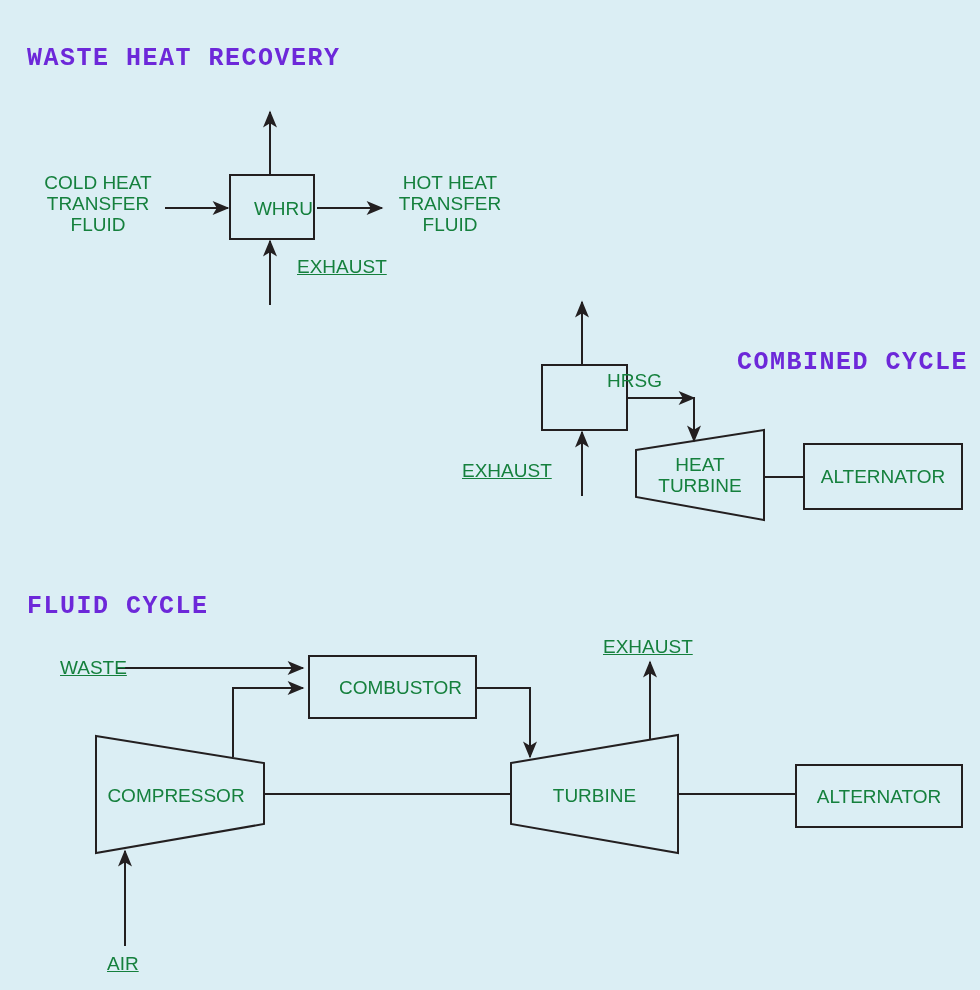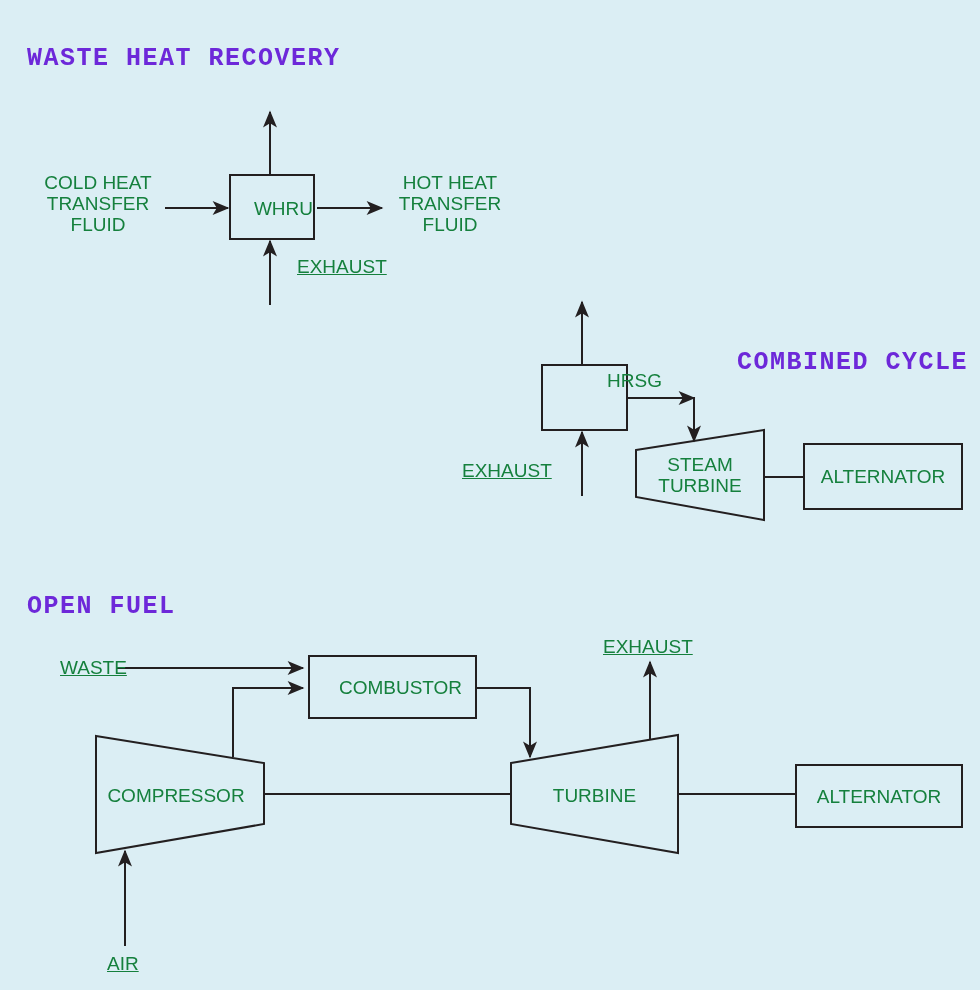--- a/index.html
+++ b/index.html
@@ -70,39 +70,39 @@
     <line x1="650" y1="740" x2="650" y2="662" marker-end="url(#ahv)"></line>
     <line x1="264" y1="794" x2="511" y2="794"></line>
     <line x1="678" y1="794" x2="796" y2="794"></line>
     <rect x="796" y="765" width="166" height="62"></rect>
     <line x1="125" y1="946" x2="125" y2="851" marker-end="url(#ahv)"></line>
   </g>
 </svg>
 
 <div class="heading" style="left:27px; top:44px;">WASTE HEAT RECOVERY</div>
 <div class="heading" style="left:737px; top:348px;">COMBINED CYCLE</div>
-<div class="heading" style="left:27px; top:592px;">OPEN FUEL</div>
+<div class="heading" style="left:27px; top:592px;">FLUID CYCLE</div>
 
 <div class="lbl" style="left:30px; top:172px; width:136px;">
   <span class="line">COLD HEAT</span>
   <span class="line">TRANSFER</span>
   <span class="line">FLUID</span>
 </div>
 <div class="lbl" style="left:230px; top:198px; width:107px;">WHRU</div>
 <div class="lbl" style="left:384px; top:172px; width:132px;">
   <span class="line">HOT HEAT</span>
   <span class="line">TRANSFER</span>
   <span class="line">FLUID</span>
 </div>
 <div class="lbl left" style="left:297px; top:256px;">EXHAUST</div>
 
 <div class="lbl" style="left:542px; top:370px; width:91px;margin-left:47px;">HRSG</div>
 <div class="lbl left" style="left:462px; top:460px;">EXHAUST</div>
 <div class="lbl" style="left:636px; top:454px; width:128px;">
-  <span class="line">STEAM</span>
+  <span class="line">HEAT</span>
   <span class="line">TURBINE</span>
 </div>
 <div class="lbl" style="left:804px; top:466px; width:158px;">ALTERNATOR</div>
 
 <div class="lbl left" style="left:60px; top:657px;">WASTE</div>
 <div class="lbl" style="left:309px; top:677px; width:183px;">COMBUSTOR</div>
 <div class="lbl" style="left:98px; top:785px; width:156px;">COMPRESSOR</div>
 <div class="lbl" style="left:511px; top:785px; width:167px;">TURBINE</div>
 <div class="lbl left" style="left:603px; top:636px;">EXHAUST</div>
 <div class="lbl" style="left:796px; top:786px; width:166px;">ALTERNATOR</div>

